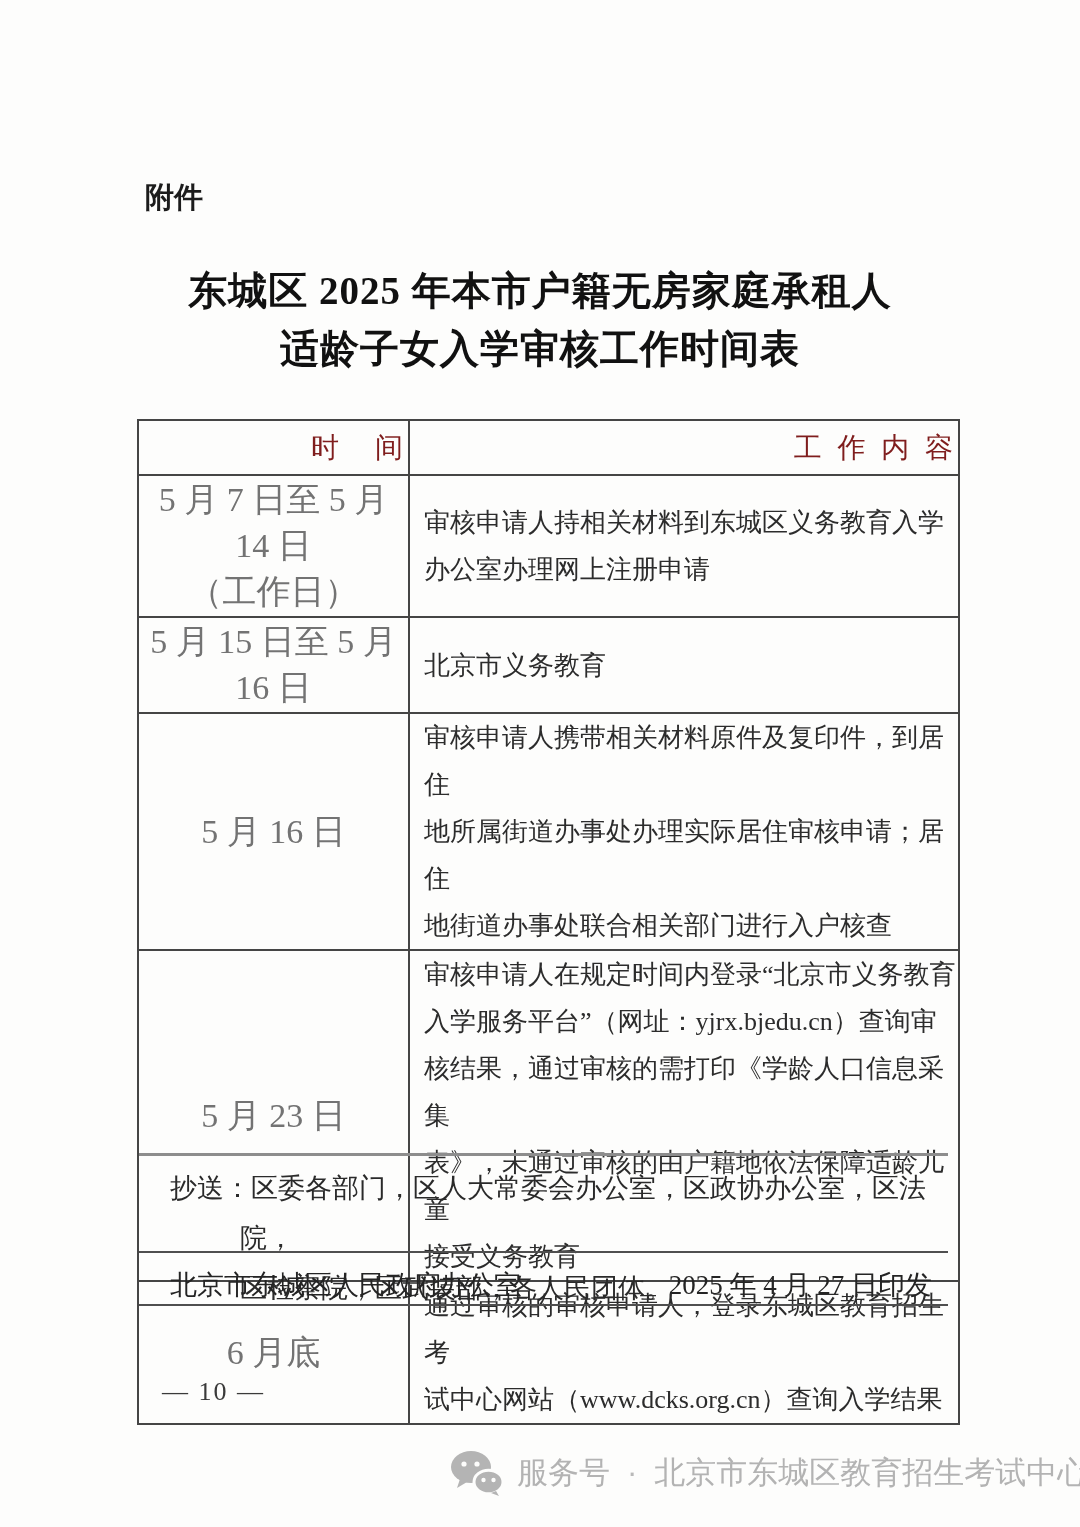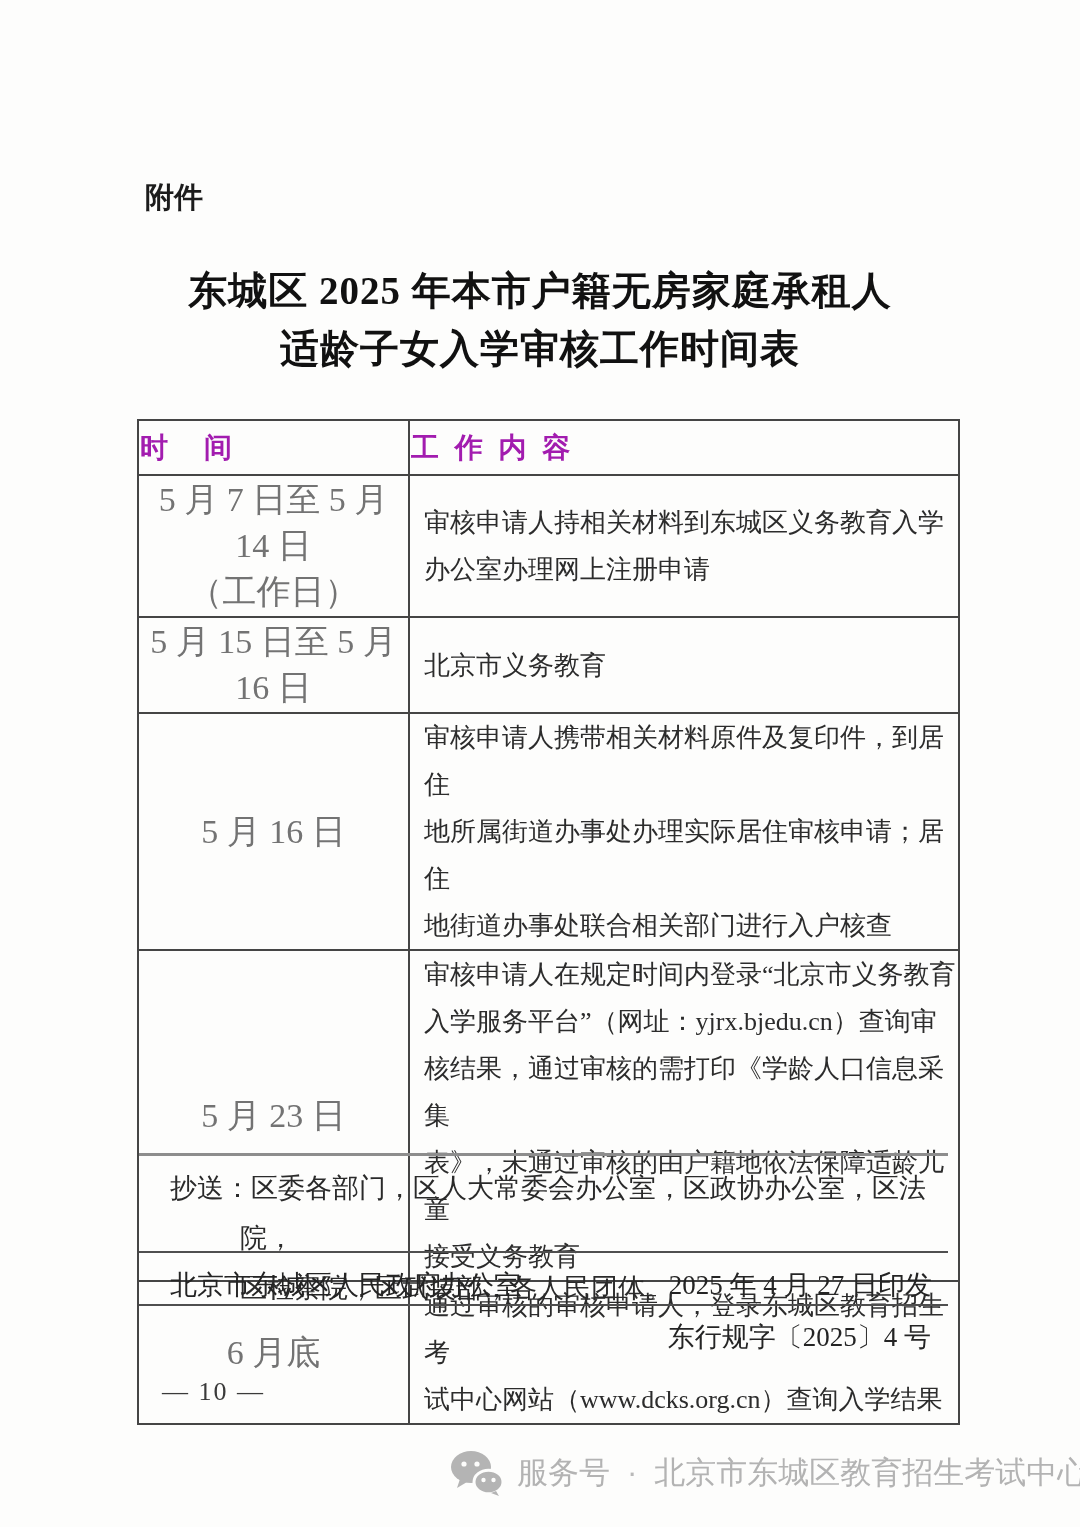--- a/index.html
+++ b/index.html
@@ -32,22 +32,22 @@
     width:821px;
     border-collapse:collapse;
     table-layout:fixed;
   }
   table.schedule th, table.schedule td{
     border:2px solid #454545;
     vertical-align:middle;
   }
   table.schedule th{
     font-family:"Liberation Sans","DejaVu Sans",sans-serif;
-    font-size:28px;font-weight:bold;color:#a21caf;
-    text-align:left;height:51px;
+    font-size:28px;font-weight:normal;color:#7f1d1d;
+    text-align:right;height:51px;
     letter-spacing:4px;
   }
   col.c-time{width:271px;}
   col.c-content{width:550px;}
   td.time-cell{
     text-align:center;
     font-size:34px;color:#737373;
     line-height:46px;
     white-space:pre-line;
   }
@@ -165,21 +165,20 @@
 
   <div class="rule rule-2"></div>
 
   <div class="issuer-row">
     <span>北京市东城区人民政府办公室</span>
     <span>2025 年 4 月 27 日印发</span>
   </div>
 
   <div class="rule rule-3"></div>
 
-  <div class="doc-no">东行规字〔2025〕4 号</div>
 
   <div class="page-no">— 10 —</div>
 
   <div class="watermark">
     <svg class="wechat-icon" width="54" height="46" viewBox="0 0 54 46">
       <g>
         <ellipse cx="21" cy="17" rx="20" ry="16" fill="#b4b4b4"></ellipse>
         <path d="M10 29 L7 38 L17 32 Z" fill="#b4b4b4"></path>
         <circle cx="14" cy="14" r="2.6" fill="#fdfdfc"></circle>
         <circle cx="27" cy="14" r="2.6" fill="#fdfdfc"></circle>

